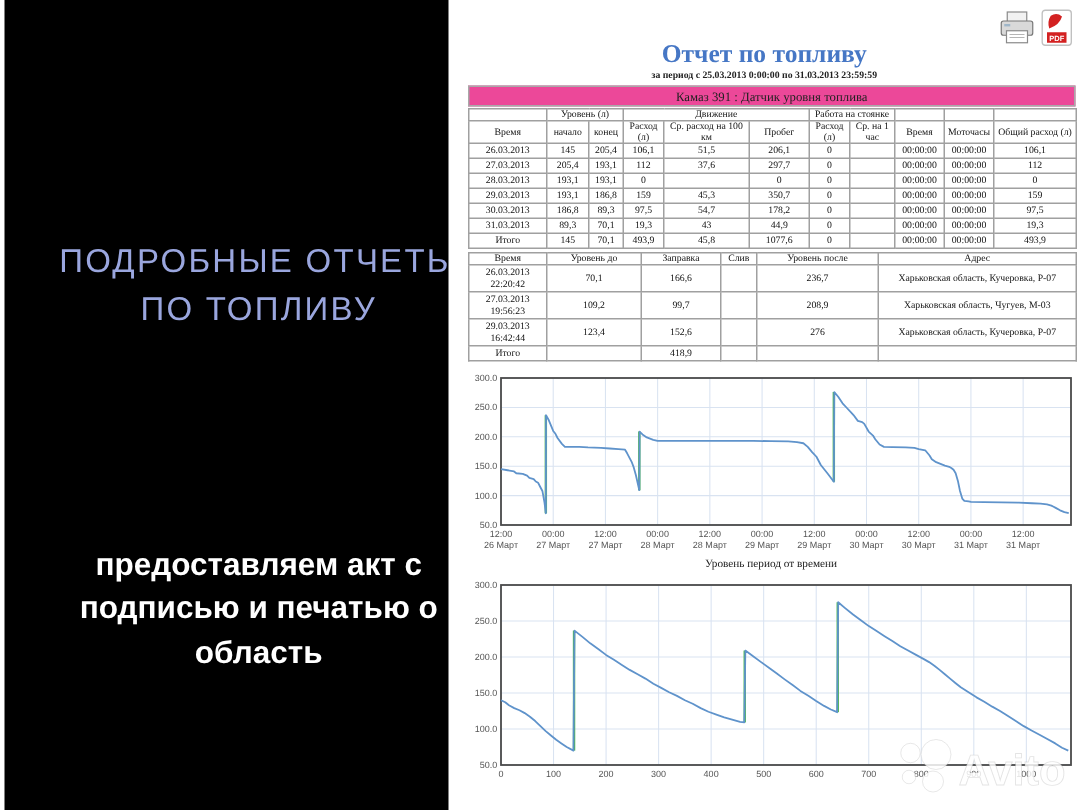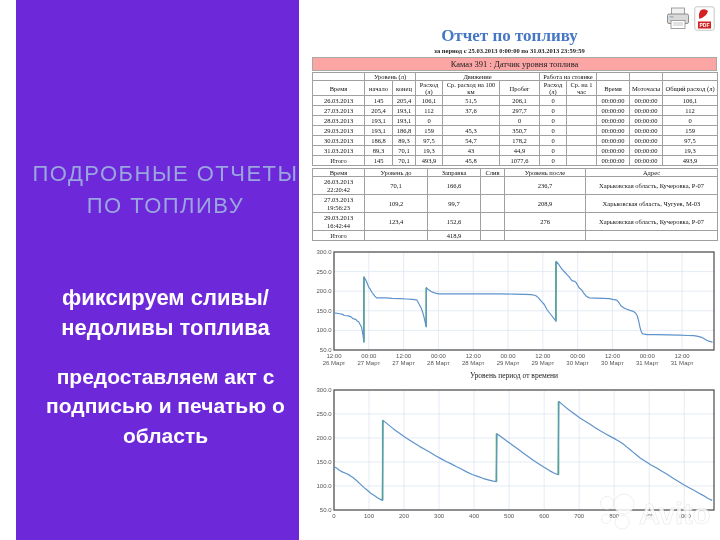--- a/index.html
+++ b/index.html
@@ -1,34 +1,34 @@
 <!DOCTYPE html>
 <html><head>
 <meta charset="utf-8">
 <style>
   html,body{margin:0;padding:0;background:#fff;}
   .page{position:relative;width:720px;height:540px;overflow:hidden;background:#ffffff;font-family:"Liberation Sans",sans-serif;}
 
   
-  .left-panel{position:absolute;left:16px;top:0;width:299px;height:540px;background:#6d28d9;}
+  .left-panel{position:absolute;left:3px;top:0;width:299px;height:540px;background:#000000;padding-left:40px;}
   .panel-heading{position:absolute;top:158px;left:0;width:100%;text-align:center;color:#9aa6de;
     font-size:22px;line-height:1.45;letter-spacing:1.5px;white-space:pre-line;font-weight:400;}
   .panel-point{position:absolute;left:0;width:100%;text-align:center;color:#ffffff;font-weight:bold;
     white-space:pre-line;}
   .panel-point1{top:283px;font-size:22px;line-height:1.35;}
   .panel-point2{top:362px;font-size:21px;line-height:1.4;}
 
   
   .report{position:absolute;left:299px;top:0;width:421px;height:540px;background:#ffffff;font-family:"Liberation Serif",serif;}
   .report-title{position:absolute;top:26px;left:0;width:100%;text-align:center;color:#4677c5;font-weight:bold;font-size:17px;}
   .report-subtitle{position:absolute;top:47px;left:0;width:100%;text-align:center;color:#222;font-weight:bold;font-size:6.5px;}
   .toolbar{position:absolute;top:6px;right:5px;display:flex;gap:4px;}
   .tool-btn{border:none;background:none;padding:0;cursor:pointer;}
 
-  .vehicle-header{position:absolute;top:57px;left:13px;width:403px;height:12px;background:#fca5a5;border:1px solid #a8a8a8;
+  .vehicle-header{position:absolute;top:57px;left:13px;width:403px;height:12px;background:#ec4899;border:1px solid #a8a8a8;
     text-align:center;font-size:8.5px;color:#222;line-height:12px;}
 
   table{border-collapse:collapse;table-layout:fixed;}
   .rep-table{position:absolute;left:13px;width:405px;font-family:"Liberation Serif",serif;font-size:6.5px;color:#111;}
   .rep-table th,.rep-table td{border:1px solid #a0a0a0;text-align:center;padding:0 1px;font-weight:normal;overflow:hidden;}
   .rep-table td{height:9px;}
   .daily{top:72px;}
   .refuel{top:168px;}
   .refuel td{height:17px;}
   .refuel td.time{white-space:pre-line;line-height:1.15;}
@@ -46,22 +46,20 @@
   .watermark{position:absolute;right:2px;bottom:4px;opacity:0.9;}
 </style>
 </head>
 <body>
 
 <div class="page">
 
   <div class="left-panel">
     <div class="panel-heading">ПОДРОБНЫЕ ОТЧЕТЫ
 ПО ТОПЛИВУ</div>
-    <div class="panel-point panel-point1">фиксируем сливы/
-недоливы топлива</div>
     <div class="panel-point panel-point2">предоставляем акт с
 подписью и печатью о
 область</div>
   </div>
 
   <div class="report">
 
     <div class="toolbar">
       <button class="tool-btn" title="">
         <span>

